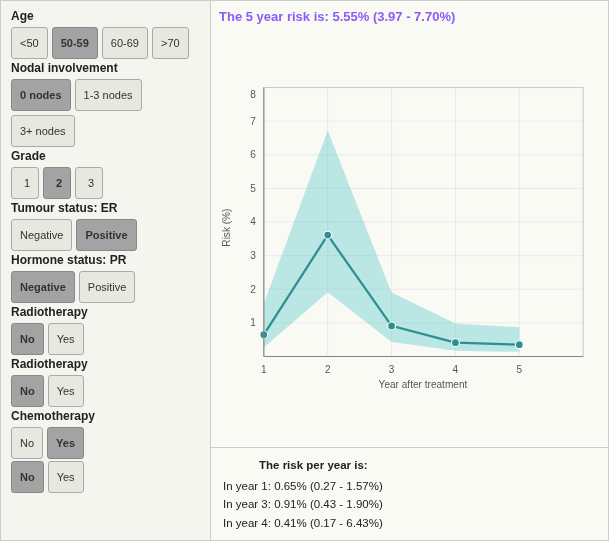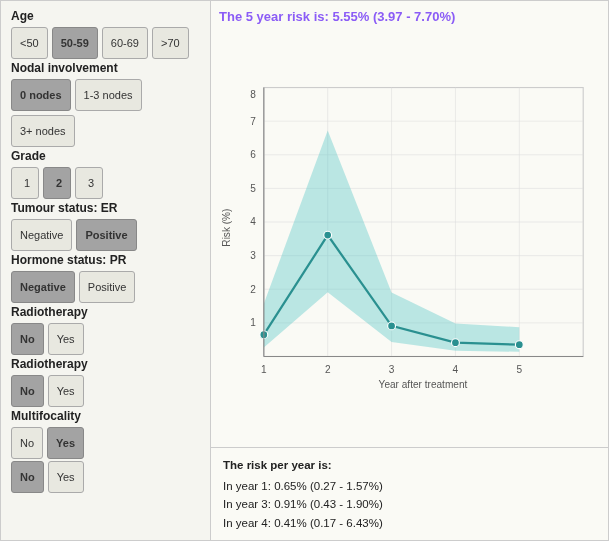--- a/index.html
+++ b/index.html
@@ -140,21 +140,21 @@
         </div>
       </div>
       <div>
         <div class="section-label">Radiotherapy</div>
         <div class="button-group">
           <button class="btn active">No</button>
           <button class="btn">Yes</button>
         </div>
       </div>
       <div>
-        <div class="section-label">Multifocality</div>
+        <div class="section-label">Chemotherapy</div>
         <div class="button-group">
           <button class="btn">No</button>
           <button class="btn active">Yes</button>
         </div>
       </div>
       <div>
         <div class="button-group">
           <button class="btn active">No</button>
           <button class="btn">Yes</button>
         </div>
@@ -210,21 +210,21 @@
           <circle cx="154" cy="222.7" r="3.5" fill="#2a9090" stroke="white" stroke-width="1"></circle>
           <circle cx="211" cy="237.7" r="3.5" fill="#2a9090" stroke="white" stroke-width="1"></circle>
           <circle cx="268" cy="239.5" r="3.5" fill="#2a9090" stroke="white" stroke-width="1"></circle>
 
           <line x1="40" y1="10" x2="40" y2="250" stroke="#888" stroke-width="1"></line>
           <line x1="40" y1="250" x2="325" y2="250" stroke="#888" stroke-width="1"></line>
         </svg>
       </div>
     </div>
     <div class="bottom-info">
-      <div style="font-weight:bold; margin-bottom:2px;">The risk per year is:</div>
+      <div style="font-weight:bold; margin-bottom:2px;margin-left:36px;">The risk per year is:</div>
       <div id="risk-lines-container">
           <div>In year 1: 0.65% (0.27 - 1.57%)</div>
           <div>In year 3: 0.91% (0.43 - 1.90%)</div>
           <div>In year 4: 0.41% (0.17 - 6.43%)</div>
         </div>
     </div>
   </div>
 </div>
 
 </body></html>

